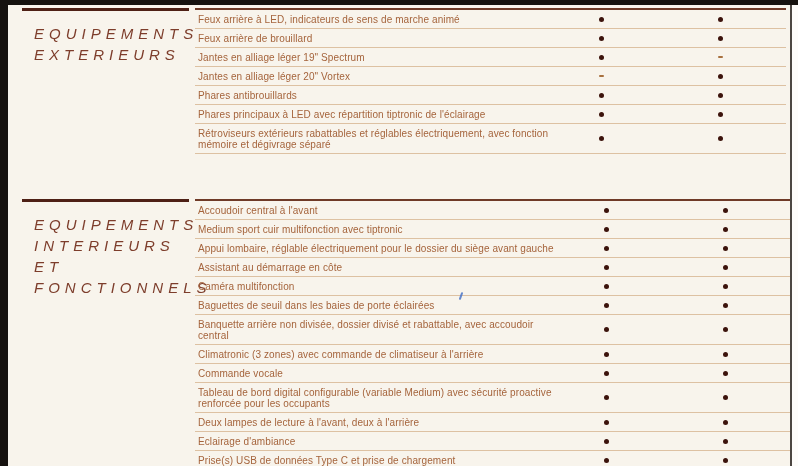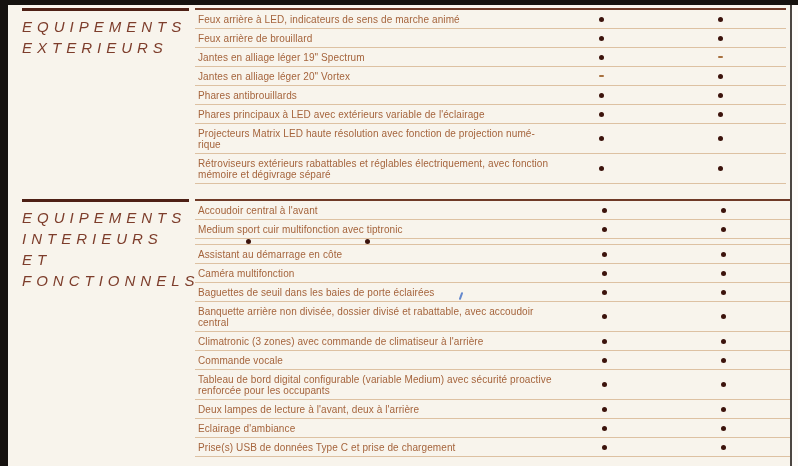--- a/index.html
+++ b/index.html
@@ -16,21 +16,21 @@
   .ink{position:absolute;left:460px;top:292px;width:2px;height:8px;background:#4a74c8;
        transform:rotate(20deg);border-radius:1px;opacity:.85;z-index:3;}
 
   
   .sec{position:absolute;left:22px;width:761px;display:flex;align-items:flex-start;}
   .sec:nth-of-type(1){top:8px;}
   .sec:nth-of-type(2){top:199px;}
   .sec-head{flex:0 0 173px;width:173px;}
   .head-rule{width:167px;height:3px;background:#4e2015;margin:0 0 5px 0;}
   .sec-title{
-    margin:0;font-style:italic;font-weight:normal;
+    margin:12px;font-style:italic;font-weight:normal;
     font-size:15px;line-height:21px;letter-spacing:5px;
     color:#7d3d2b;white-space:pre-line;
   }
   
   .tbl{flex:1;border-top:2px solid #6f3a27;}
   .row{display:flex;align-items:stretch;border-bottom:1px solid #ddc1a2;}
   .cell-label{
     flex:1;min-width:0;padding:4px 0 3px 3px;
     font-size:10px;line-height:11px;letter-spacing:.1px;
     color:#a5643c;white-space:pre;
@@ -97,31 +97,21 @@
           <div class="row">
             <div class="cell-label">Phares antibrouillards</div>
             <div class="cell-mark col1">
               <span class="dot"></span>
             </div>
             <div class="cell-mark col2">
               <span class="dot"></span>
             </div>
           </div>
           <div class="row">
-            <div class="cell-label">Phares principaux à LED avec extérieurs variable de l'éclairage</div>
-            <div class="cell-mark col1">
-              <span class="dot"></span>
-            </div>
-            <div class="cell-mark col2">
-              <span class="dot"></span>
-            </div>
-          </div>
-          <div class="row">
-            <div class="cell-label">Projecteurs Matrix LED haute résolution avec fonction de projection numé-
-rique</div>
+            <div class="cell-label">Phares principaux à LED avec répartition tiptronic de l'éclairage</div>
             <div class="cell-mark col1">
               <span class="dot"></span>
             </div>
             <div class="cell-mark col2">
               <span class="dot"></span>
             </div>
           </div>
           <div class="row">
             <div class="cell-label">Rétroviseurs extérieurs rabattables et réglables électriquement, avec fonction
 mémoire et dégivrage séparé</div>
@@ -154,20 +144,21 @@
           <div class="row">
             <div class="cell-label">Medium sport cuir multifonction avec tiptronic</div>
             <div class="cell-mark col1">
               <span class="dot"></span>
             </div>
             <div class="cell-mark col2">
               <span class="dot"></span>
             </div>
           </div>
           <div class="row">
+            <div class="cell-label">Appui lombaire, réglable électriquement pour le dossier du siège avant gauche</div>
             <div class="cell-mark col1">
               <span class="dot"></span>
             </div>
             <div class="cell-mark col2">
               <span class="dot"></span>
             </div>
           </div>
           <div class="row">
             <div class="cell-label">Assistant au démarrage en côte</div>
             <div class="cell-mark col1">

